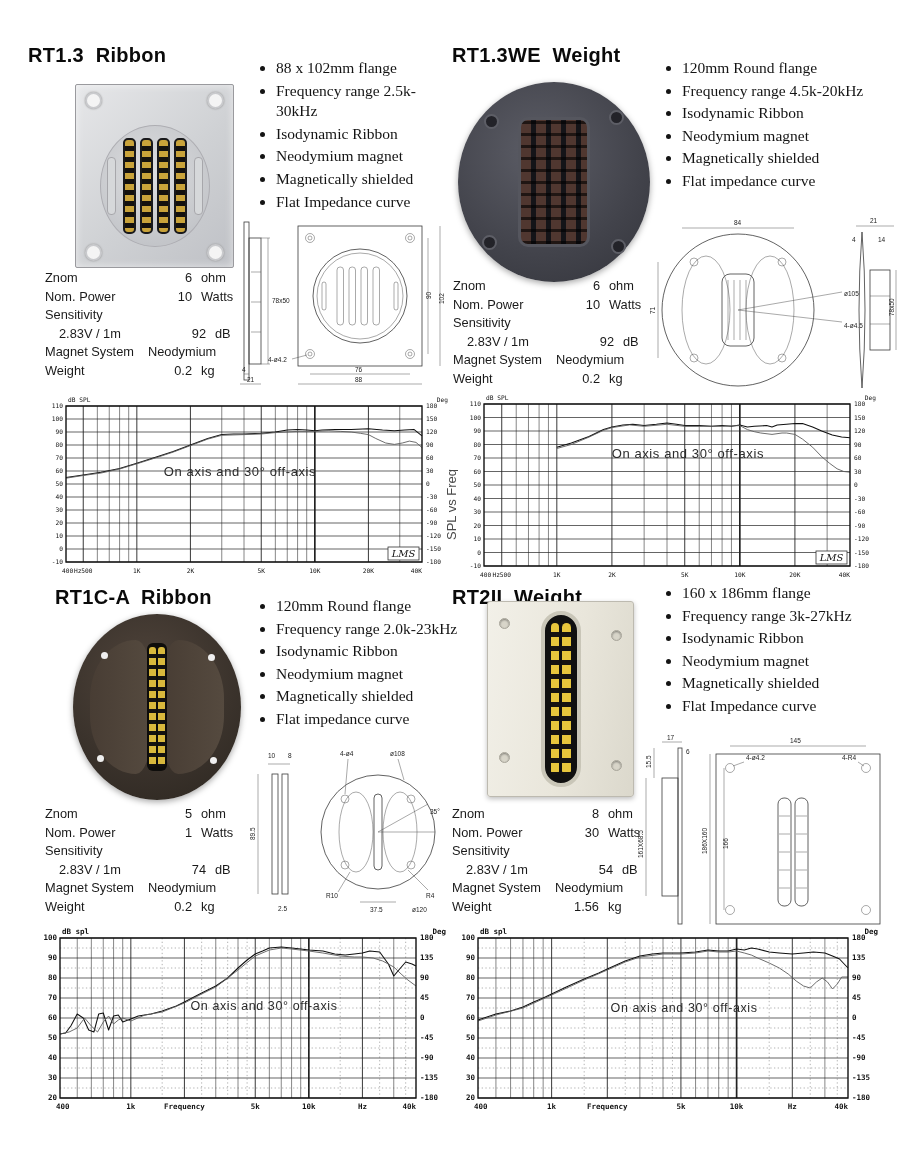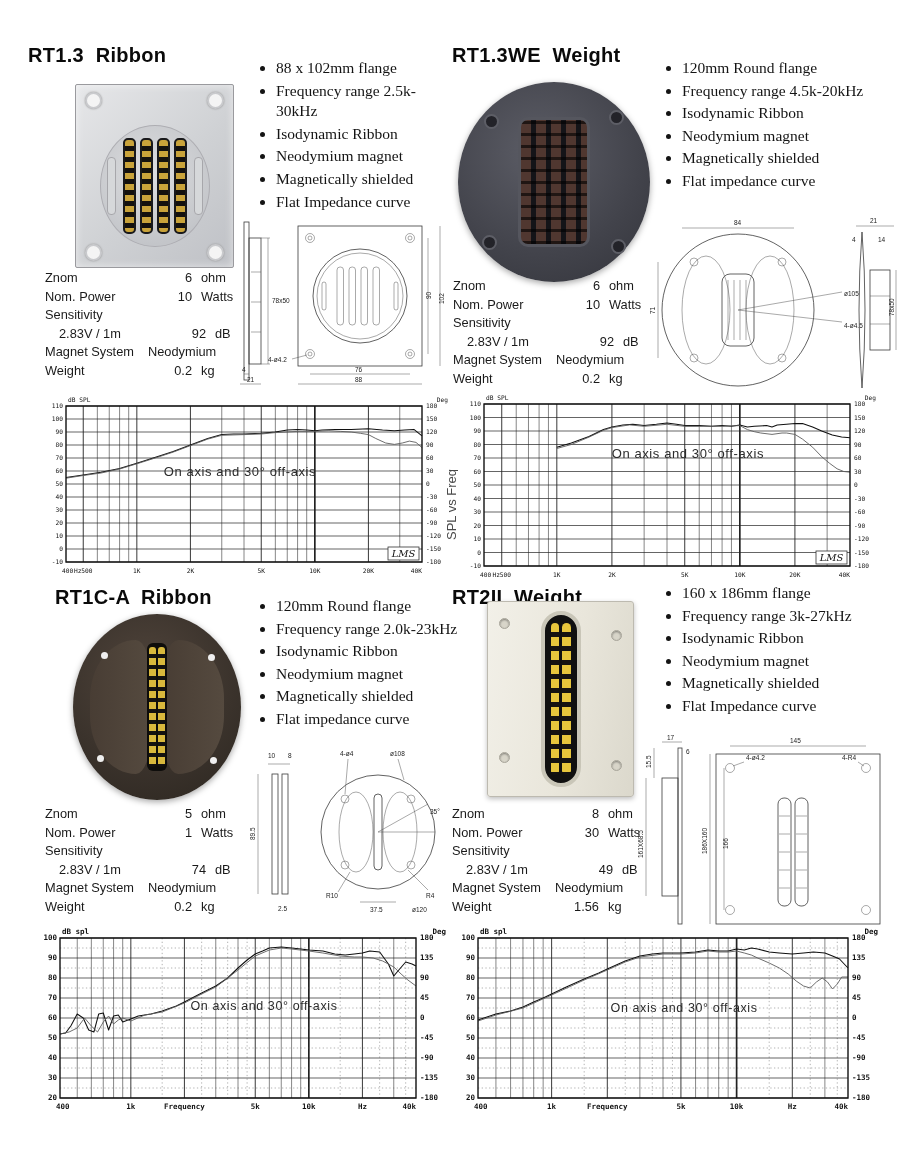--- a/index.html
+++ b/index.html
@@ -513,21 +513,21 @@
         <span class="sv">30</span>
         <span class="su">Watts</span>
       </div>
     <div class="spec-row">
         <span class="sl">Sensitivity</span>
         <span class="sv"></span>
         <span class="su"></span>
       </div>
     <div class="spec-row indent">
         <span class="sl">2.83V / 1m</span>
-        <span class="sv">49</span>
+        <span class="sv">54</span>
         <span class="su">dB</span>
       </div>
     <div class="spec-row wide">
         <span class="sl">Magnet System</span>
         <span class="sv">Neodymium</span>
         <span class="su"></span>
       </div>
     <div class="spec-row">
         <span class="sl">Weight</span>
         <span class="sv">1.56</span>

